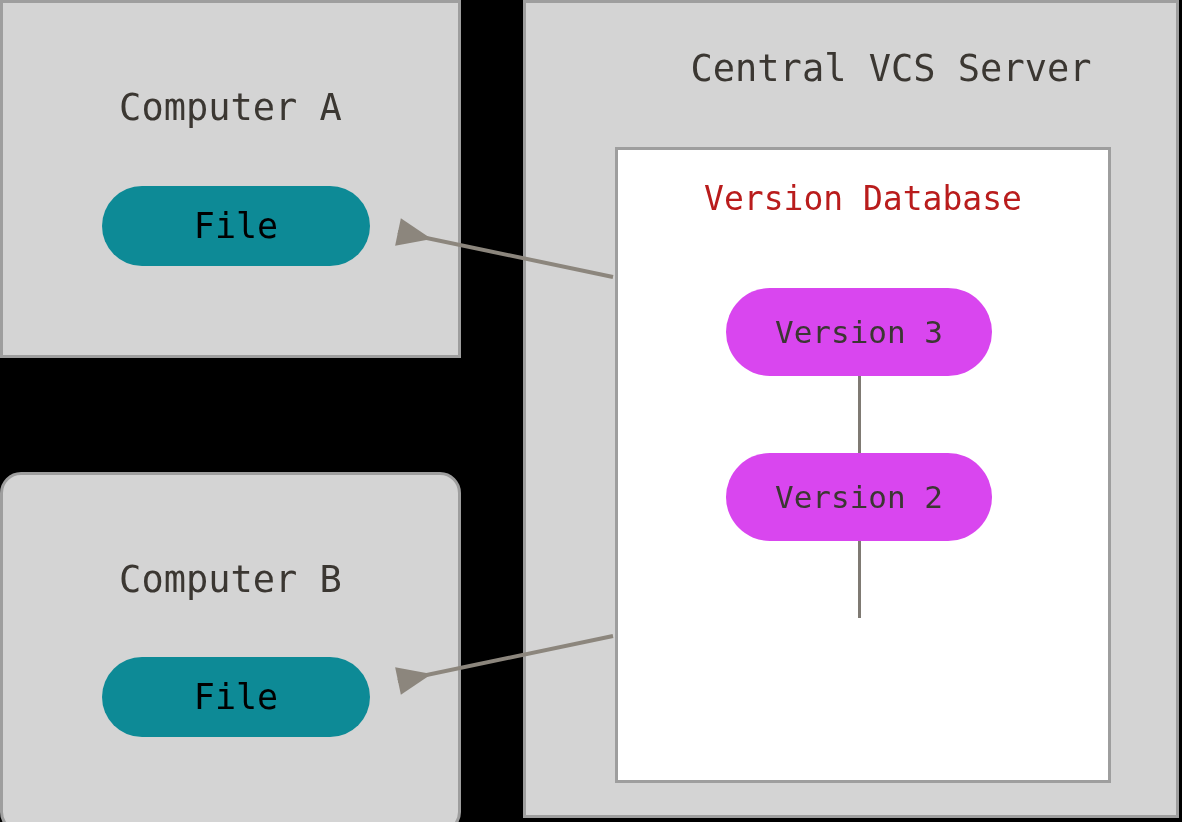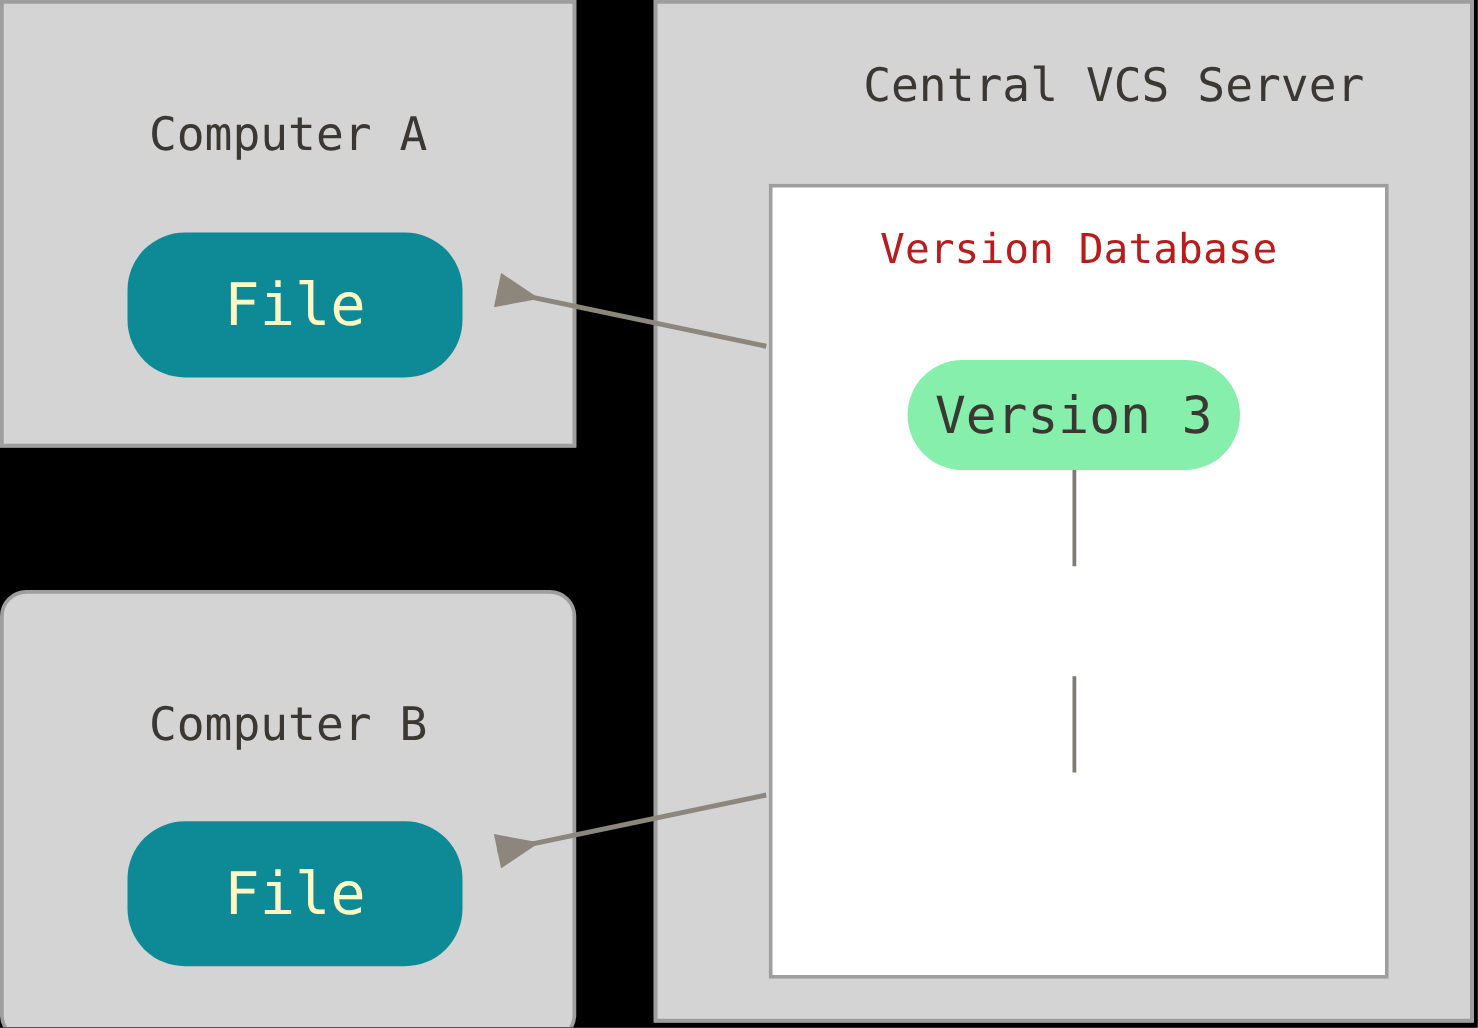--- a/index.html
+++ b/index.html
@@ -60,25 +60,25 @@
   #title-server     { top: 44px; margin-left: 40px; }
 
   
   .file-pill {
     position: absolute;
     background: #0d8a96;
     border-radius: 46px;
     display: flex;
     align-items: center;
     justify-content: center;
-    color: #fef9c3;
-    font-size: 47px;
+    color: #000000;
+    font-size: 35px;
     left: 99px;
     width: 268px;
-    height: 116px;
+    height: 80px;
     box-sizing: border-box;
     user-select: none;
   }
   #file-pill-a { top: 183px; }
   #file-pill-b { top: 182px; }
 
   
   #version-database {
     position: absolute;
     left: 89px;   
@@ -106,27 +106,27 @@
     left: 0;
     top: 0;
     width: 100%;
     height: 100%;
   }
   .version-pill {
     position: absolute;
     left: 108px;  
     width: 266px;
     height: 88px;
-    background: #86efac;
+    background: #d946ef;
     border-radius: 44px;
     display: flex;
     align-items: center;
     justify-content: center;
     color: #3b3732;
-    font-size: 41px;
+    font-size: 31px;
     box-sizing: border-box;
     user-select: none;
   }
   .version-pill.v3 { top: 138px; }
   .version-pill.v2 { top: 303px; }
   .version-pill.v1 { top: 468px; }
 
   .version-link {
     position: absolute;
     left: 240px;
@@ -165,20 +165,21 @@
     <div class="panel-title" id="title-server">Central VCS Server</div>
 
     <div id="version-database">
       <div id="version-database-title">Version Database</div>
 
       <div class="version-stack">
         <div class="version-link link-3-2"></div>
         <div class="version-link link-2-1"></div>
 
         <div class="version-pill v3">Version 3</div>
+        <div class="version-pill v2">Version 2</div>
       </div>
     </div>
   </div>
 
   <svg id="arrows" viewBox="0 0 1182 822" width="1182" height="822">
     <defs>
       <marker id="arrowhead-a" markerWidth="9" markerHeight="7" refX="8.6" refY="3.5" orient="auto" markerUnits="strokeWidth">
         <polygon points="8.6,0 8.6,7 0,3.5" fill="#8c867d"></polygon>
       </marker>
       <marker id="arrowhead-b" markerWidth="9" markerHeight="7" refX="8.6" refY="3.5" orient="auto" markerUnits="strokeWidth">

